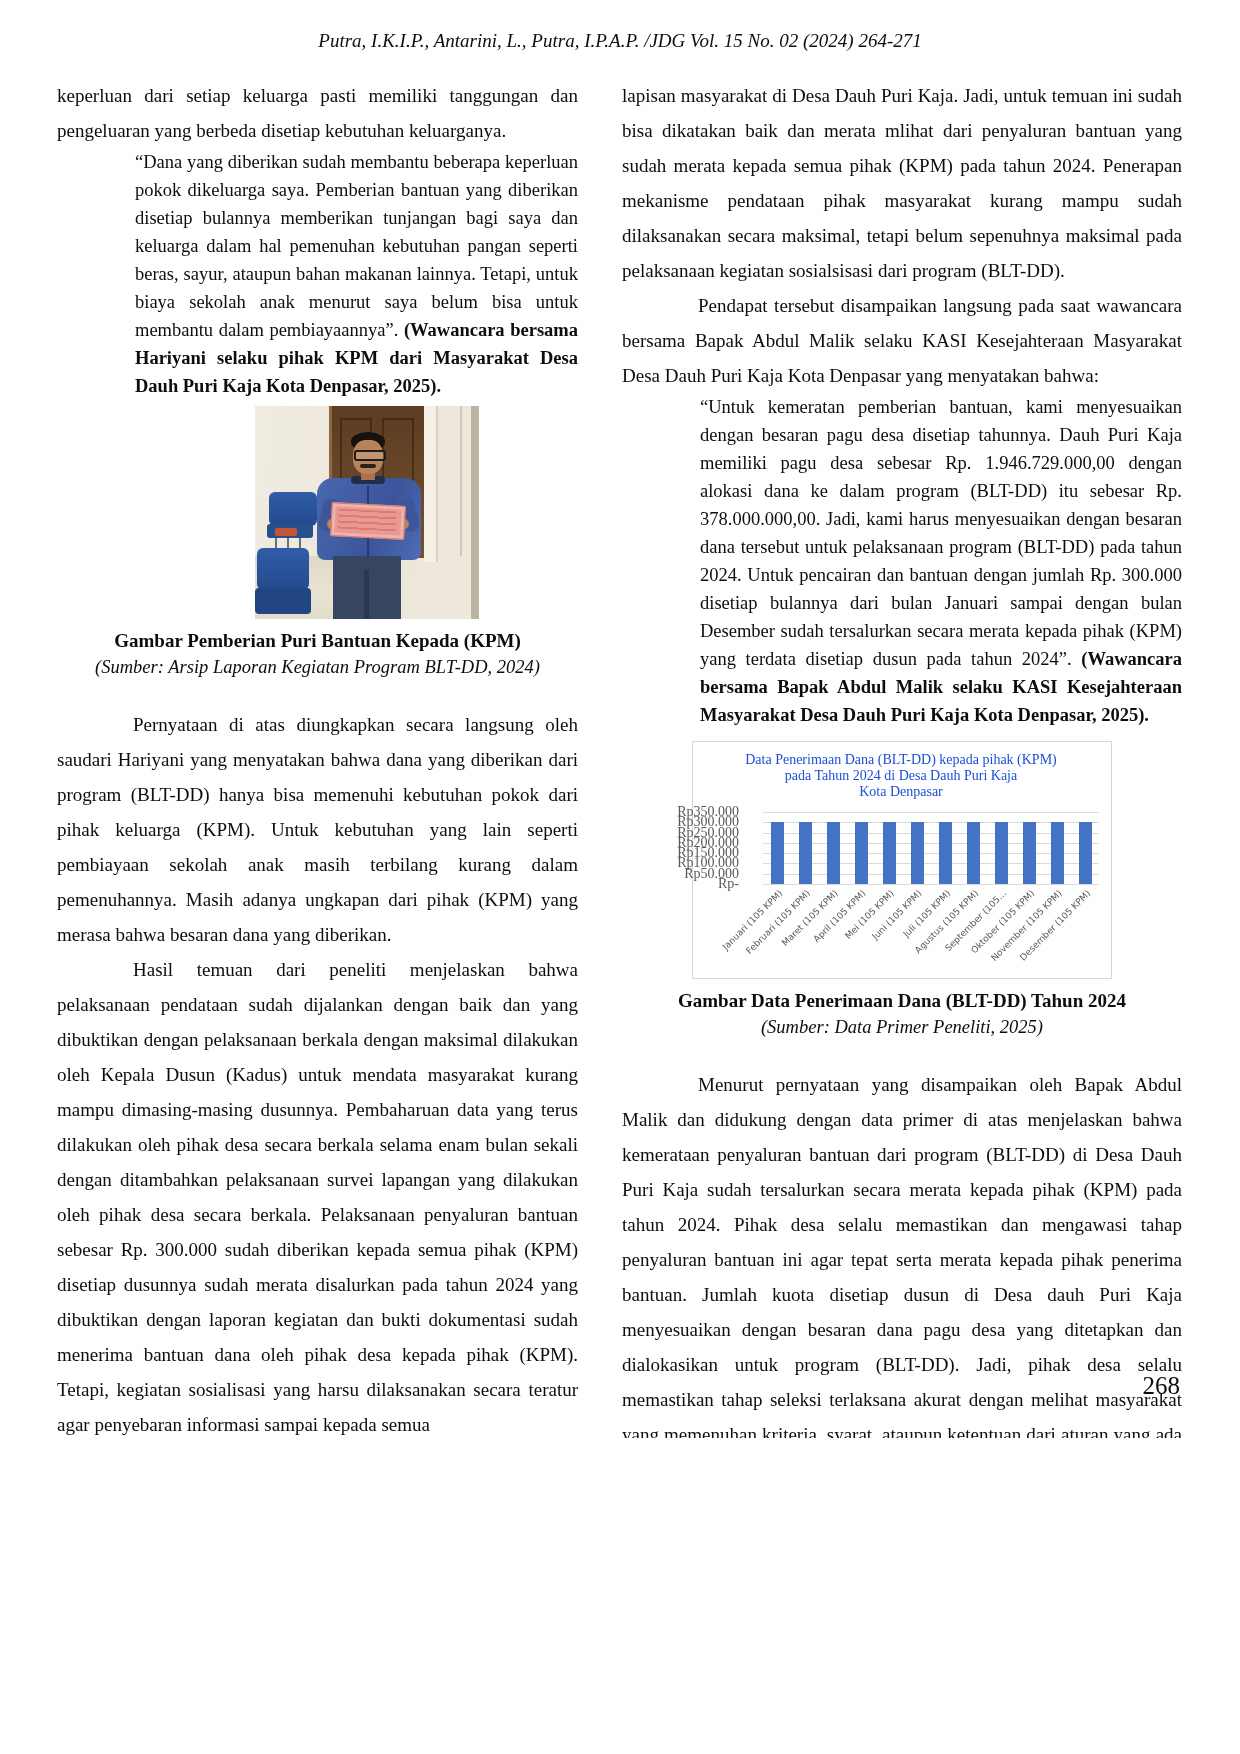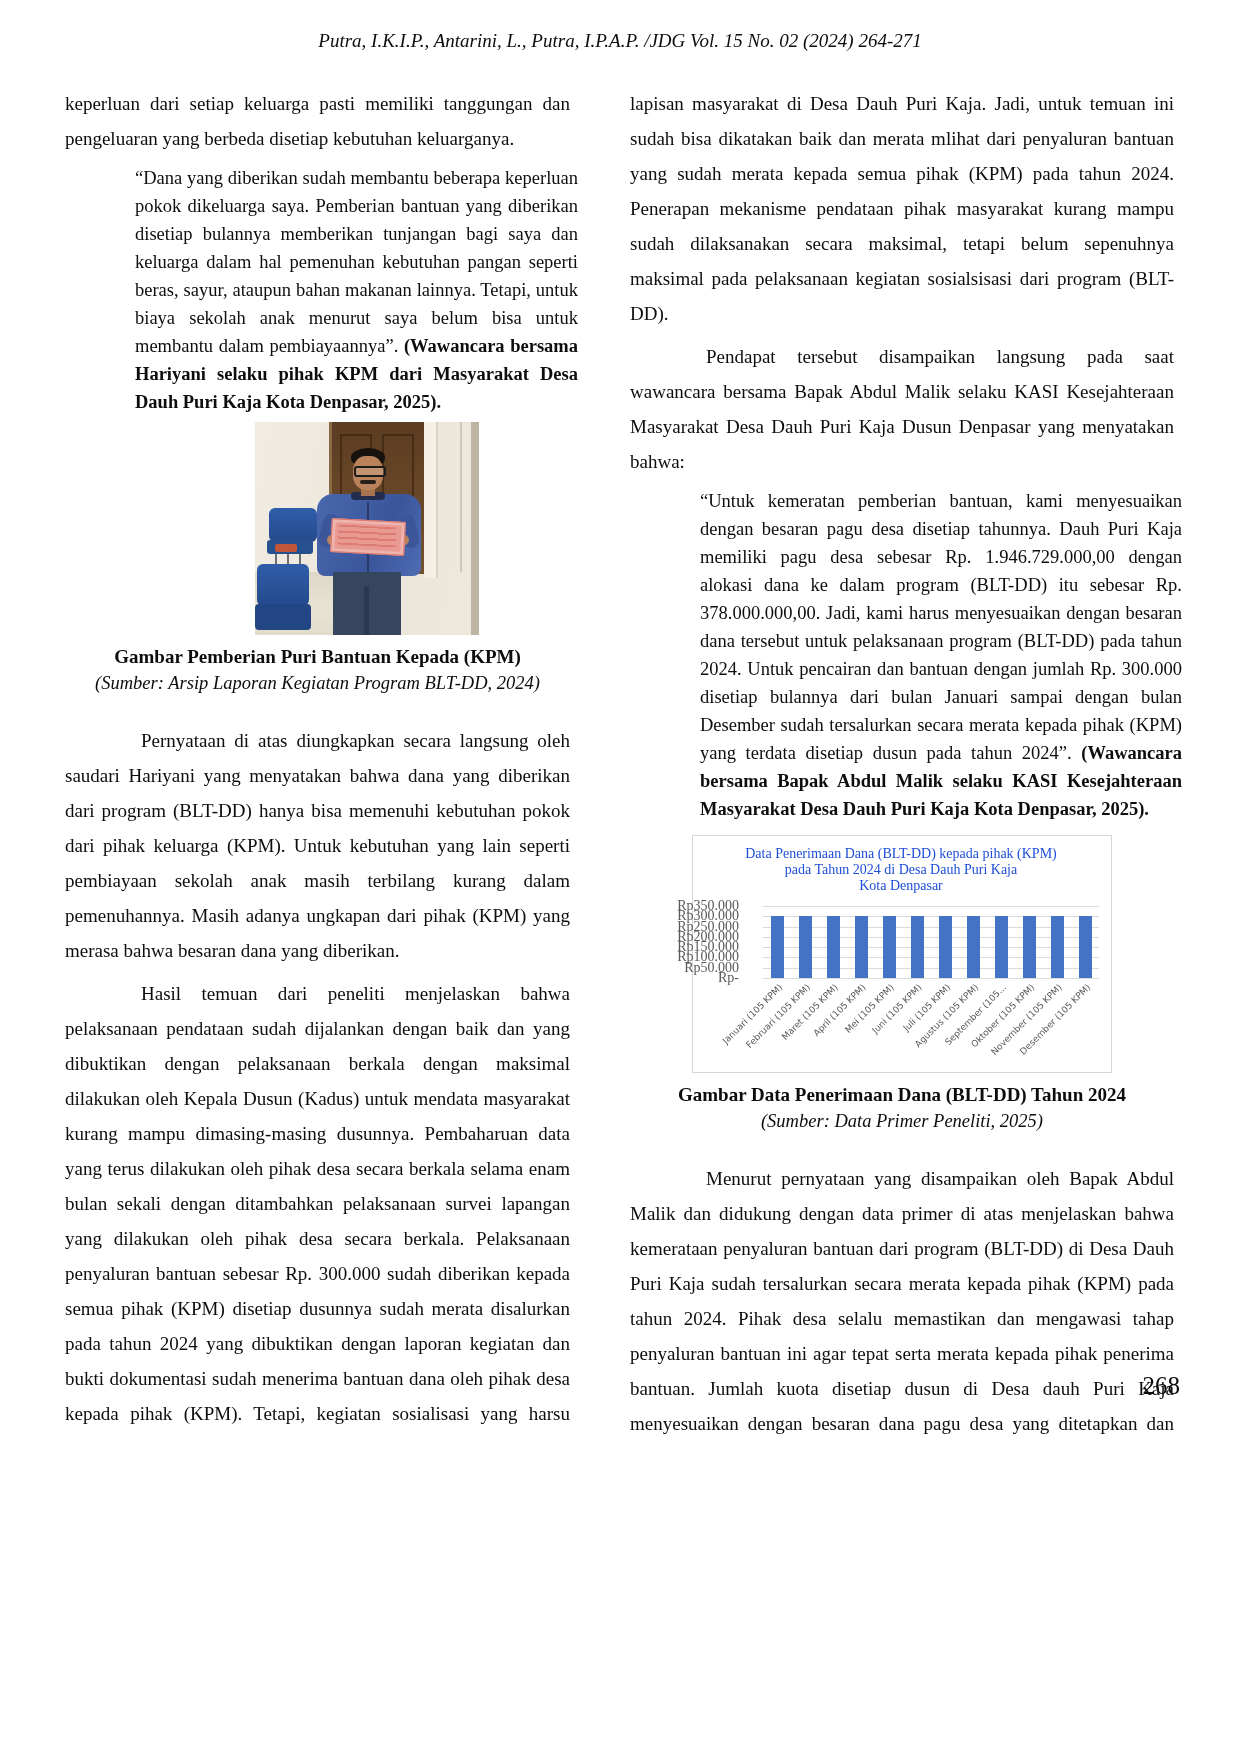--- a/index.html
+++ b/index.html
@@ -3,21 +3,21 @@
 <meta charset="utf-8">
 <style>
   html,body{margin:0;padding:0;background:#ffffff;}
   .page{position:relative;width:1240px;height:1438px;background:#ffffff;overflow:hidden;
         font-family:"Liberation Serif",serif;color:#0d0d0d;}
   .journal-header{position:absolute;top:30px;left:0;right:0;text-align:center;
         font-style:italic;font-size:19px;}
   .columns{position:absolute;top:78px;left:57px;display:flex;gap:44px;}
   .col-left{width:521px;}
   .col-right{width:560px;}
-  .para{font-size:19px;line-height:35px;text-align:justify;margin:8px;}
+  .para{font-size:19px;line-height:35px;text-align:justify;margin:0;}
   .indent{text-indent:76px;}
   .quote{margin:0 0 0 78px;font-size:18.5px;line-height:28px;text-align:justify;}
   .quote b{font-weight:bold;}
   .heading{font-size:19px;line-height:35px;font-weight:bold;margin:0;}
   .fig-caption{font-weight:bold;text-align:center;font-size:19px;line-height:27px;margin-top:8px;}
   .fig-source{font-style:italic;text-align:center;font-size:18.5px;line-height:27px;margin-bottom:26px;}
   .page-number{position:absolute;right:60px;bottom:38px;font-size:25px;}
 
   
   .photo{position:relative;width:224px;height:213px;margin:6px 0 0 198px;overflow:hidden;
@@ -128,21 +128,21 @@
       </div>
       <div class="fig-caption">Gambar Pemberian Puri Bantuan Kepada (KPM)</div>
       <div class="fig-source">(Sumber: Arsip Laporan Kegiatan Program BLT-DD, 2024)</div>
 
       <p class="para indent">Pernyataan di atas diungkapkan secara langsung oleh saudari Hariyani yang menyatakan bahwa dana yang diberikan dari program (BLT-DD) hanya bisa memenuhi kebutuhan pokok dari pihak keluarga (KPM). Untuk kebutuhan yang lain seperti pembiayaan sekolah anak masih terbilang kurang dalam pemenuhannya. Masih adanya ungkapan dari pihak (KPM) yang merasa bahwa besaran dana yang diberikan.</p>
       <p class="para indent">Hasil temuan dari peneliti menjelaskan bahwa pelaksanaan pendataan sudah dijalankan dengan baik dan yang dibuktikan dengan pelaksanaan berkala dengan maksimal dilakukan oleh Kepala Dusun (Kadus) untuk mendata masyarakat kurang mampu dimasing-masing dusunnya. Pembaharuan data yang terus dilakukan oleh pihak desa secara berkala selama enam bulan sekali dengan ditambahkan pelaksanaan survei lapangan yang dilakukan oleh pihak desa secara berkala. Pelaksanaan penyaluran bantuan sebesar Rp. 300.000 sudah diberikan kepada semua pihak (KPM) disetiap dusunnya sudah merata disalurkan pada tahun 2024 yang dibuktikan dengan laporan kegiatan dan bukti dokumentasi sudah menerima bantuan dana oleh pihak desa kepada pihak (KPM). Tetapi, kegiatan sosialisasi yang harsu dilaksanakan secara teratur agar penyebaran informasi sampai kepada semua</p>
     </div>
 
     <div class="col-right">
       <p class="para">lapisan masyarakat di Desa Dauh Puri Kaja. Jadi, untuk temuan ini sudah bisa dikatakan baik dan merata mlihat dari penyaluran bantuan yang sudah merata kepada semua pihak (KPM) pada tahun 2024. Penerapan mekanisme pendataan pihak masyarakat kurang mampu sudah dilaksanakan secara maksimal, tetapi belum sepenuhnya maksimal pada pelaksanaan kegiatan sosialsisasi dari program (BLT-DD).</p>
-      <p class="para indent">Pendapat tersebut disampaikan langsung pada saat wawancara bersama Bapak Abdul Malik selaku KASI Kesejahteraan Masyarakat Desa Dauh Puri Kaja Dusun Denpasar yang menyatakan bahwa:</p>
+      <p class="para indent">Pendapat tersebut disampaikan langsung pada saat wawancara bersama Bapak Abdul Malik selaku KASI Kesejahteraan Masyarakat Desa Dauh Puri Kaja Kota Denpasar yang menyatakan bahwa:</p>
       <div class="quote"><span>“Untuk kemeratan pemberian bantuan, kami menyesuaikan dengan besaran pagu desa disetiap tahunnya. Dauh Puri Kaja memiliki pagu desa sebesar Rp. 1.946.729.000,00 dengan alokasi dana ke dalam program (BLT-DD) itu sebesar Rp. 378.000.000,00. Jadi, kami harus menyesuaikan dengan besaran dana tersebut untuk pelaksanaan program (BLT-DD) pada tahun 2024. Untuk pencairan dan bantuan dengan jumlah Rp. 300.000 disetiap bulannya dari bulan Januari sampai dengan bulan Desember sudah tersalurkan secara merata kepada pihak (KPM) yang terdata disetiap dusun pada tahun 2024”. </span><b>(Wawancara bersama Bapak Abdul Malik selaku KASI Kesejahteraan Masyarakat Desa Dauh Puri Kaja Kota Denpasar, 2025).</b></div>
 
       <div class="chart-box">
         <div class="chart-title-line">Data Penerimaan Dana (BLT-DD) kepada pihak (KPM)</div>
         <div class="chart-title-line">pada Tahun 2024 di Desa Dauh Puri Kaja</div>
         <div class="chart-title-line">Kota Denpasar</div>
         <div class="chart-body">
           <div class="y-axis">
               <div class="ytick" style="top: 0%;">Rp350.000</div>
               <div class="ytick" style="top: 14.2857%;">Rp300.000</div>

